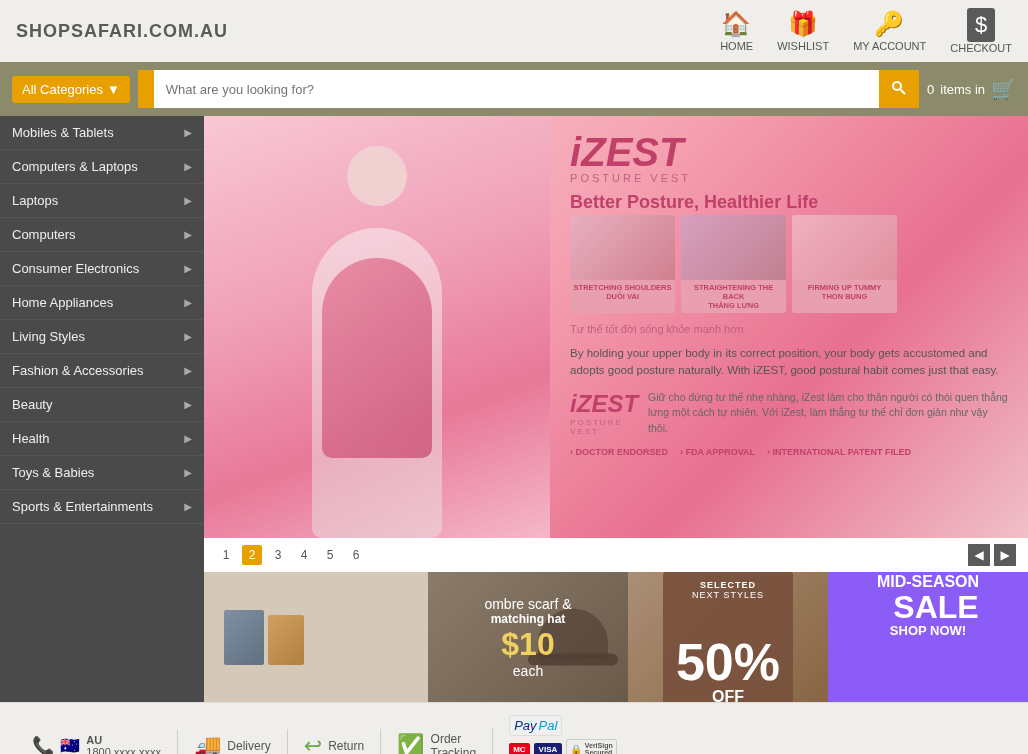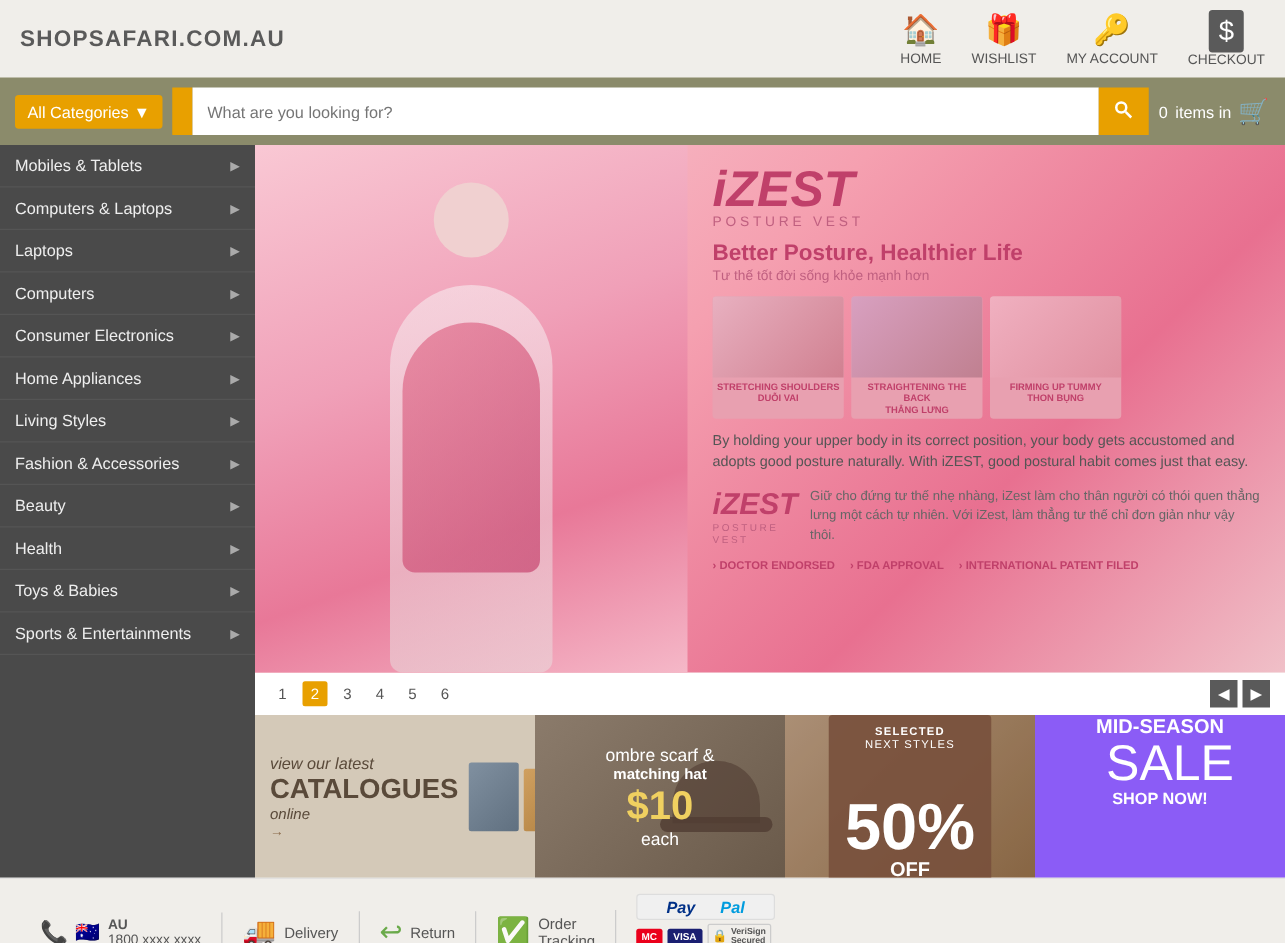--- a/index.html
+++ b/index.html
@@ -173,37 +173,37 @@
         <div style="position:absolute; bottom:10px; color:rgba(255,255,255,0.8); font-size:11px; text-align:center;"></div>
       </div>
 
       <div style="flex:1; padding:16px 20px;">
 
         <div style="margin-bottom:8px;">
           <div style="font-size:40px; font-weight:bold; color:#c0406a; font-style:italic; line-height:1;">iZEST</div>
           <div style="font-size:11px; color:#c06080; letter-spacing:3px;">POSTURE VEST</div>
         </div>
         <div style="font-size:18px; font-weight:bold; color:#c0406a; margin-bottom:2px;">Better Posture, Healthier Life</div>
-        <div style="font-size:11px; color:#c06080; margin-bottom:10px;">Tư thế tốt đời sống khỏe mạnh hơn</div>
-
         <div style="display:flex; gap:6px; margin-bottom:10px;">
           <div style="width:105px; background:#e8a0b0; border-radius:3px; overflow:hidden;">
             <div style="height:65px; background:linear-gradient(135deg,#e8b0c0,#d08090);"></div>
             <div style="font-size:7.5px; font-weight:bold; color:#c0406a; text-align:center; padding:3px; text-transform:uppercase; line-height:1.2;">STRETCHING SHOULDERS<br>DUỖI VAI</div>
           </div>
           <div style="width:105px; background:#e8a0b0; border-radius:3px; overflow:hidden;">
             <div style="height:65px; background:linear-gradient(135deg,#d8a0c0,#c08090);"></div>
             <div style="font-size:7.5px; font-weight:bold; color:#c0406a; text-align:center; padding:3px; text-transform:uppercase; line-height:1.2;">STRAIGHTENING THE BACK<br>THẲNG LƯNG</div>
           </div>
           <div style="width:105px; background:#e8a0b0; border-radius:3px; overflow:hidden;">
             <div style="height:65px; background:linear-gradient(135deg,#f0b0c0,#e090a0);"></div>
             <div style="font-size:7.5px; font-weight:bold; color:#c0406a; text-align:center; padding:3px; text-transform:uppercase; line-height:1.2;">FIRMING UP TUMMY<br>THON BỤNG</div>
           </div>
         </div>
 
+        <div style="font-size:11px; color:#c06080; margin-bottom:10px;">Tư thế tốt đời sống khỏe mạnh hơn</div>
+
         <div style="font-size:11.5px; color:#555; line-height:1.5; margin-bottom:10px;">By holding your upper body in its correct position, your body gets accustomed and adopts good posture naturally. With iZEST, good postural habit comes just that easy.</div>
 
         <div style="display:flex; align-items:flex-start; gap:10px;">
           <div>
             <div style="font-size:24px; font-weight:bold; color:#c0406a; font-style:italic;">iZEST</div>
             <div style="font-size:8px; color:#c06080; letter-spacing:2px; text-transform:uppercase;">POSTURE VEST</div>
           </div>
           <div style="font-size:10.5px; color:#666; line-height:1.5;">Giữ cho đứng tư thế nhẹ nhàng, iZest làm cho thân người có thói quen thẳng lưng một cách tự nhiên. Với iZest, làm thẳng tư thế chỉ đơn giản như vậy thôi.</div>
         </div>
 
@@ -224,26 +224,20 @@
       <span class="page-num">6</span>
       <div class="page-nav">
         <div class="page-nav-btn">◀</div>
         <div class="page-nav-btn">▶</div>
       </div>
     </div>
 
     <div class="promo-row">
 
       <div class="promo-item promo-1">
-        <div style="display:flex; flex-direction:column; gap:2px;">
-          <span style="font-size:13px; color:#5a4a3a; font-style:italic;">view our latest</span>
-          <span style="font-size:22px; font-weight:bold; color:#5a4a3a; line-height:1;">CATALOGUES</span>
-          <span style="font-size:12px; color:#5a4a3a; font-style:italic;">online</span>
-          <span style="font-size:11px; color:#8a6a4a; display:flex; align-items:center; gap:2px;">→</span>
-        </div>
         <div style="display:flex; gap:4px; margin-left:8px;">
           <div style="width:40px; height:55px; background:linear-gradient(135deg,#8090a0,#607080); border-radius:2px;"></div>
           <div style="width:36px; height:50px; background:linear-gradient(135deg,#d0a060,#b08040); border-radius:2px; margin-top:5px;"></div>
 
         </div>
       </div>
 
       <div class="promo-item promo-2" style="background: linear-gradient(135deg, #8b7b6b, #6a5a4a);">
         <div style="display:flex; flex-direction:column; align-items:center; color:white; text-align:center; z-index:2; padding:8px;">
           <span style="font-size:14px;">ombre scarf &amp;</span>
@@ -265,21 +259,21 @@
           <div style="font-size:9px; letter-spacing:1px;">NEXT STYLES</div>
           <div style="font-size:52px; font-weight:bold; line-height:1;margin-top:36px;">50%</div>
           <div style="font-size:16px; font-weight:bold;">OFF</div>
           <div style="font-size:11px; font-weight:bold;">SHOP NOW</div>
         </div>
       </div>
 
       <div class="promo-item promo-4" style="background: #8b5cf6; display:flex; align-items:center; justify-content:flex-start; flex-direction:column;">
         <div style="text-align:center;">
           <div style="font-size:16px; font-weight:bold; color:white; line-height:1.2;">MID-SEASON</div>
-          <div style="font-size:40px; font-weight:normal; color:white; line-height:1;margin-left:16px;">SALE</div>
+          <div style="font-size:32px; font-weight:bold; color:white; line-height:1;margin-left:16px;">SALE</div>
           <div style="font-size:13px; font-weight:bold; color:white;">SHOP NOW!</div>
         </div>
       </div>
     </div>
 
   </div>
 </div>
 
 <div class="footer">
 
@@ -304,21 +298,21 @@
 
   <div class="footer-item">
     <span style="font-size:22px; color:#4aaa4a;">✅</span>
     <div>
       <div style="font-size:12px; color:#555;">Order</div>
       <div style="font-size:12px; color:#555;text-align:right;">Tracking</div>
     </div>
   </div>
 
   <div class="footer-item" style="flex-direction:column; align-items:flex-start; gap:3px;">
-    <div style="background:#f0f0f0; border:1px solid #ddd; border-radius:3px; padding:2px 23px; font-size:13px; font-weight:bold; font-style:italic; color:#003087; display:flex; align-items:center; gap:20px;">
+    <div style="background:#f0f0f0; border:1px solid #ddd; border-radius:3px; padding:2px 4px; font-size:13px; font-weight:normal; font-style:italic; color:#003087; display:flex; align-items:center; gap:2px;">
       <span style="color:#003087;">Pay</span>
         <span style="color:#009cde;">Pal</span>
     </div>
     <div style="display:flex; gap:4px; align-items:center;">
       <div style="background:#eb001b; color:white; font-size:8px; padding:2px 4px; border-radius:2px; font-weight:bold;">MC</div>
       <div style="background:#1a1f71; color:white; font-size:8px; padding:2px 5px; border-radius:2px; font-weight:bold;">VISA</div>
       <div style="border:1px solid #ccc; padding:2px 3px; border-radius:2px; display:flex; align-items:center; gap:2px;">
         <span style="font-size:10px;">🔒</span>
         <span style="font-size:7px; color:#555; font-weight:bold;">VeriSign<br>Secured</span>
       </div>

